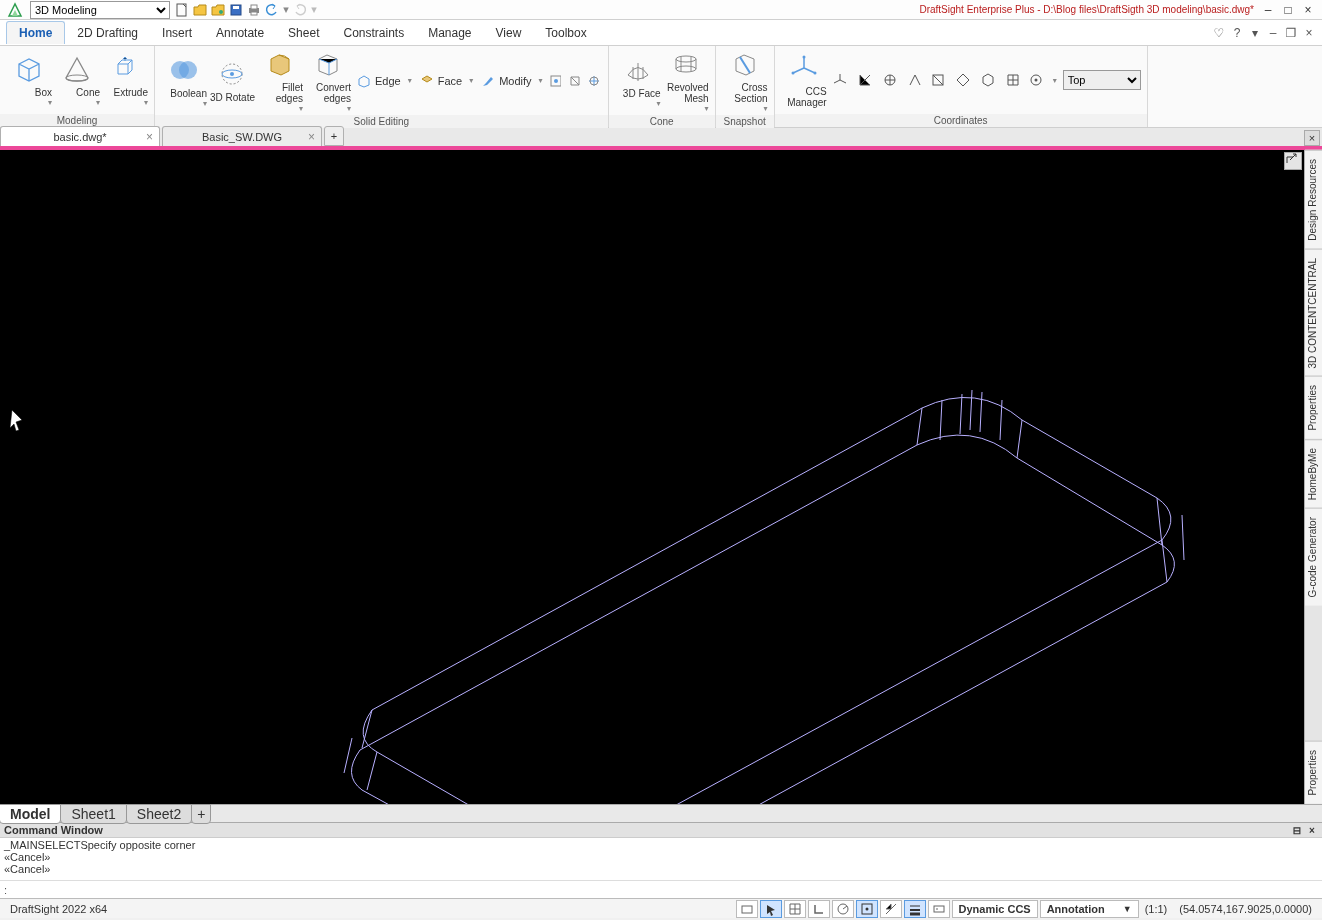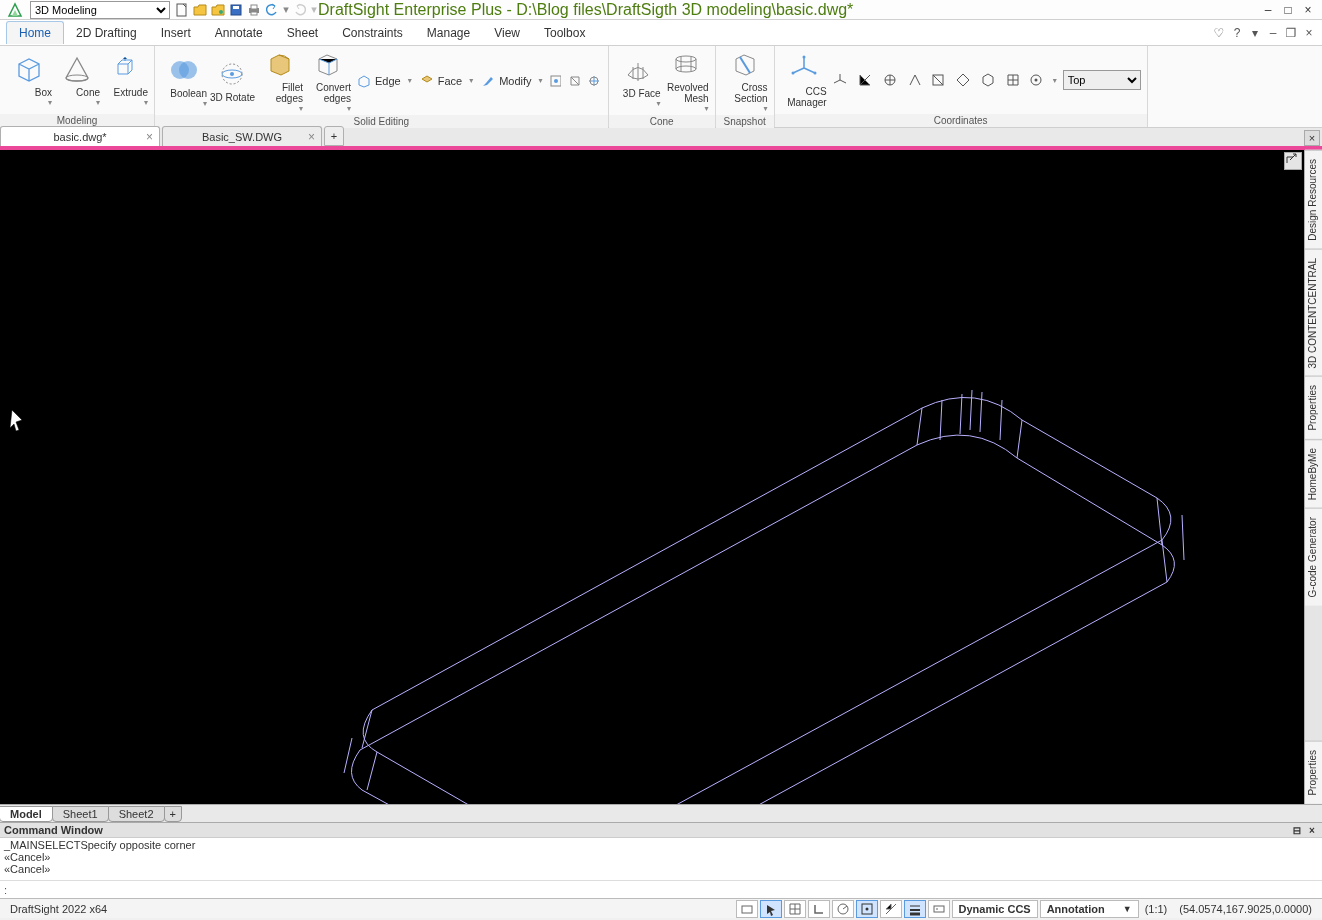--- a/index.html
+++ b/index.html
@@ -4,27 +4,27 @@
 <style>
 * { box-sizing: border-box; margin: 0; padding: 0; font-family: "Segoe UI", Tahoma, sans-serif; }
 html, body { width: 1322px; height: 920px; overflow: hidden; background: #f0f0f0; font-size: 11px; color: #333; }
 
 .titlebar { height: 20px; background: #fdfdfd; display: flex; align-items: center; border-bottom: 1px solid #d0d0d0; }
 .titlebar .logo { width: 30px; height: 22px; display: flex; align-items: center; justify-content: center; }
 .titlebar .logo svg { width: 18px; height: 18px; }
 .titlebar .workspace-select { height: 18px; width: 140px; font-size: 11px; border: 1px solid #999; background: #fff; margin-right: 4px; }
 .titlebar .qat { display: flex; gap: 2px; align-items: center; }
 .titlebar .qat .qbtn { width: 16px; height: 16px; display: flex; align-items: center; justify-content:center; cursor: pointer; }
-.titlebar .title-center { flex: 1; text-align: left; font-size: 16px; color: #4d7c0f; }
+.titlebar .title-center { flex: 1; text-align: right; font-size: 10px; color: #b91c1c; }
 .titlebar .win-controls { display: flex; gap: 4px; padding: 0 6px; }
 .titlebar .win-controls span { width: 16px; height: 16px; display:flex; align-items:center; justify-content:center; cursor:pointer; font-size: 12px; color:#333; }
 
 .menubar { height: 26px; background: #fff; display: flex; align-items: center; padding: 0 6px; border-bottom: 1px solid #d0d0d0; }
 .menubar .mtab { padding: 4px 12px; cursor: pointer; font-size: 12px; }
-.menubar .mtab.active { background: #f5f5f5; border: 1px solid #a8c8e8; border-bottom: none; color: #1a5fb4; border-radius: 3px 3px 0 0; }
+.menubar .mtab.active { background: #f5f5f5; border: 1px solid #a8c8e8; border-bottom: none; color: #1a5fb4; border-radius: 3px 3px 0 0; font-weight: bold; }
 .menubar .right-icons { margin-left: auto; display: flex; gap: 4px; }
 .menubar .right-icons span { width: 14px; height: 14px; display:flex; align-items:center; justify-content:center; cursor:pointer; font-size: 12px; color:#555; }
 
 .ribbon { height: 82px; background: #fafafa; display: flex; border-bottom: 1px solid #cfcfcf; }
 .ribbon-group { border-right: 1px solid #d8d8d8; display: flex; flex-direction: column; }
 .ribbon-group .group-body { flex: 1; display: flex; align-items: center; padding: 2px 6px; gap: 2px; }
 .ribbon-group .group-label { text-align: center; font-size: 10px; color: #555; padding: 1px 0; background: #f2f2f2; }
 .rbtn-big { width: 46px; text-align: right; cursor: pointer; }
 .rbtn-big .ic { width: 32px; height: 32px; margin: 0 auto 2px; display:flex;align-items:center;justify-content:center; }
 .rbtn-big .lbl { font-size: 10px; line-height: 11px; }
@@ -39,21 +39,21 @@
 .ftab .close { position:absolute; right:6px; top:3px; cursor:pointer; color:#888; font-size: 12px; }
 .ftab-add { width: 20px; height: 20px; background: #eee; border:1px solid #b0b0b0; display:flex;align-items:center;justify-content:center; cursor:pointer; border-radius: 3px 3px 0 0;}
 .side-panel-close { position:absolute; right:2px; top:2px; width:16px;height:16px; background:#ddd; border:1px solid #aaa; display:flex;align-items:center;justify-content:center; font-size:11px; cursor:pointer;}
 
 .workarea { position: relative; height: 654px; display: flex; }
 .viewport { flex: 1; background: #000; position: relative; overflow:hidden; }
 .viewport svg { width:100%; height:100%; }
 .right-panels { width: 18px; background: #e5e5e5; border-left: 1px solid #b0b0b0; display:flex; flex-direction:column; }
 .vtab { writing-mode: vertical-rl; transform: rotate(180deg); font-size: 10px; padding: 8px 2px; text-align:center; border-bottom: 1px solid #c0c0c0; cursor:pointer; background:#f4f4f4; }
 
-.sheet-tabs { height: 18px; background:#e9e9e9; display:flex; align-items:center; font-size:11px; border-top:1px solid #aaa; }
+.sheet-tabs { height: 18px; background:#e9e9e9; display:flex; align-items:center; font-size:14px; border-top:1px solid #aaa; }
 .sheet-tab { padding: 1px 10px; border: 1px solid #999; background: #fff; cursor:pointer; border-radius: 0 0 4px 4px; margin-left:-1px;}
 .sheet-tab.active { font-weight: bold; background: #fff; }
 .sheet-tab.inactive { background: #ddd; }
 .sheet-tab.add { padding: 1px 5px; }
 
 .cmdwin-hdr { height: 16px; background: #e2e2e2; border-top: 1px solid #aaa; border-bottom: 1px solid #ccc; font-size:11px; font-weight:bold; padding: 1px 4px; display:flex; align-items:center;}
 .cmdwin-hdr .hdr-icons { margin-left:auto; display:flex; gap:3px;}
 .cmdwin-hdr .hdr-icons span { width:12px;height:12px;font-size:10px;cursor:pointer;display:flex;align-items:center;justify-content:center;}
 .cmdwin-body { height: 42px; background:#fff; font-family: Consolas, monospace; font-size: 11px; padding: 1px 4px; display:flex;flex-direction:column; justify-content:flex-start; overflow:hidden;}
 .cmdwin-body .line { white-space: pre; }

